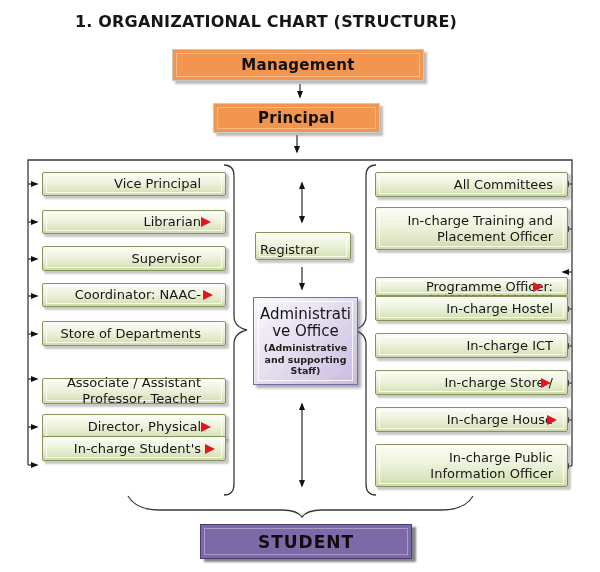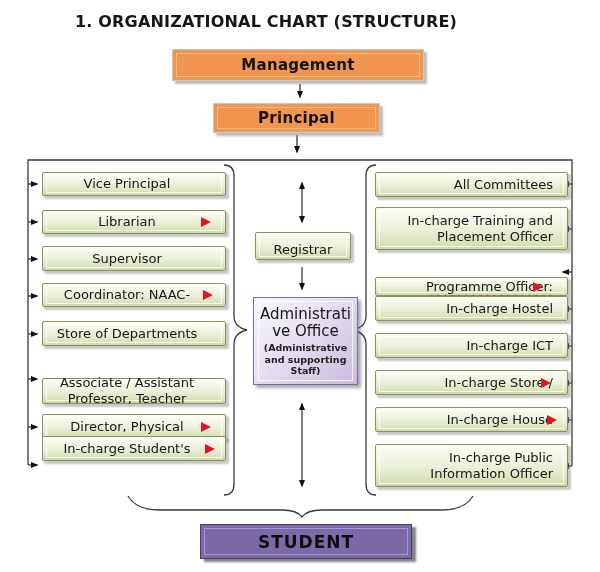--- a/index.html
+++ b/index.html
@@ -17,21 +17,21 @@
 
   
   .gbox{position:absolute;width:184px;box-sizing:border-box;
         background:linear-gradient(to bottom,#fbfdf4 0%,#eef2dd 45%,#dde6c2 78%,#ccd9a6 100%);
         border:1px solid #82955a;border-radius:2px;
         box-shadow:2.5px 2.5px 2px rgba(130,130,130,0.45);
         display:flex;align-items:center;}
   .gbox::before{content:"";position:absolute;inset:2px 3px;border:1px solid rgba(255,255,255,0.85);pointer-events:none;}
   .gbox .glabel{position:relative;font-size:13px;color:#161616;line-height:1.22;width:100%;}
   .gbox.left-col{left:42px;}
-  .gbox.left-col .glabel{text-align:center;padding:0 24px 0 10px;}
+  .gbox.left-col .glabel{text-align:right;padding:0 24px 0 10px;}
   .gbox.right-col{left:375px;width:193px;}
   .gbox.right-col .glabel{text-align:right;padding:0 14px 0 8px;}
   .gbox .marker{position:absolute;top:50%;transform:translateY(-50%);right:14px;width:0;height:0;
         border-left:10px solid #e51420;border-top:5px solid transparent;border-bottom:5px solid transparent;z-index:2;}
   .wavy{text-decoration:underline;text-decoration-style:wavy;text-decoration-color:#e23b2e;
         text-decoration-thickness:1px;text-underline-offset:3px;}
 
   
   .registrar{position:absolute;left:255px;top:232px;width:96px;height:28px;}
   .abox{position:absolute;left:253px;top:297px;width:105px;height:88px;box-sizing:border-box;
@@ -164,21 +164,21 @@
   <div class="gbox right-col" style="top:407px;height:25px;">
     <span class="glabel">In-charge House</span>
     <span class="marker" style="right: 10px;"></span>
   </div>
   <div class="gbox right-col" style="top:444px;height:43px;">
     <span class="glabel">In-charge Public Information Officer</span>
 
   </div>
 
   <div class="gbox registrar">
-    <span class="glabel" style="text-align:center;padding:0 4px;margin-top:8px;">Registrar</span>
+    <span class="glabel" style="padding:0 4px;margin-top:8px;">Registrar</span>
   </div>
 
   <div class="abox">
     <span class="atitle">
       <span style="display:block">Administrati</span>
       <span style="display:block">ve Office</span>
     </span>
     <span class="asub">(Administrative and supporting Staff)</span>
   </div>
 

